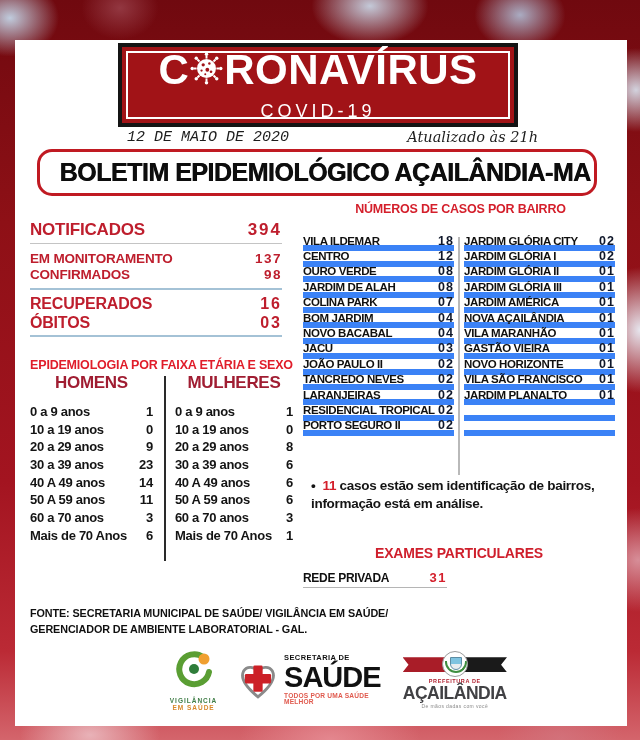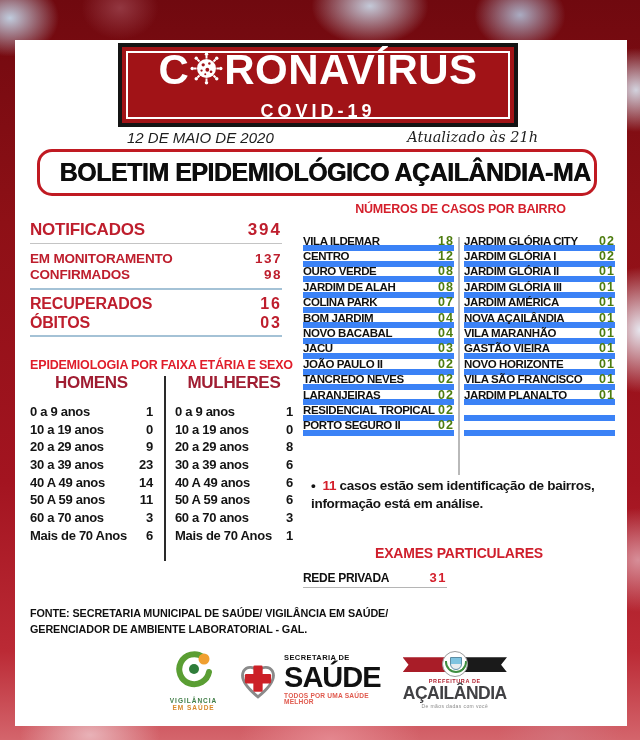--- a/index.html
+++ b/index.html
@@ -20,23 +20,23 @@
       radial-gradient(90px 60px at 560px 738px, rgba(210,120,130,0.65), rgba(210,120,130,0) 70%),
       linear-gradient(180deg, #70090f 0%, #8e1016 30%, #a31420 65%, #bb2a35 88%, #d4656c 100%);
   }
   .card { position:absolute; left:15px; top:40px; width:612px; height:686px; background:#fff; }
 
   
   .banner { position:absolute; left:103px; top:3px; width:400px; height:84px; background:#a11317; border:4px solid #141414; }
   .banner-inner { position:absolute; inset:4px; border:2px solid #fff; display:flex; flex-direction:column; align-items:center; justify-content:center; }
   .banner-title { color:#fff; font-size:42px; font-weight:bold; line-height:1; display:flex; align-items:center; letter-spacing:0.5px; }
   .banner-title svg { margin:0 1px 2px 1px; }
-  .banner-sub { color:#fff; font-size:18px; font-weight:bold; letter-spacing:4px; margin-top:10px; }
-
-  .date-left { position:absolute; left:112px; top:89px; font-family:Liberation Sans, sans-serif; font-style:italic; font-size:15px; color:#1d1d1d; }
+  .banner-sub { color:#fff; font-size:18px; font-weight:normal; letter-spacing:4px; margin-top:10px; }
+
+  .date-left { position:absolute; left:112px; top:89px; font-family:Liberation Mono, monospace; font-style:italic; font-size:15px; color:#1d1d1d; }
   .date-right { position:absolute; right:89px; top:89px; font-family:"DejaVu Serif", serif; font-style:italic; font-size:14.5px; color:#1d1d1d; }
 
   .boletim { position:absolute; left:22px; top:109px; width:560px; height:47px; border:3px solid #c01a22; border-radius:15px; display:flex; align-items:center; justify-content:center; background:#fff; }
   .boletim span { font-size:25px; font-weight:bold; color:#0d0d0d; letter-spacing:-0.5px; text-shadow:0.6px 0 #0d0d0d;margin-left:16px; }
 
   .bairros-title { position:absolute; left:288px; top:162px; width:315px; text-align:center; font-size:12.5px; font-weight:bold; color:#d41f2b; letter-spacing:-0.2px; }
 
   
   .summary { position:absolute; left:15px; top:178px; width:252px; }
   .sum-row { display:flex; justify-content:space-between; align-items:center; }
@@ -59,21 +59,21 @@
   .age-row { display:flex; justify-content:space-between; align-items:center; height:17.7px; font-size:13px; font-weight:bold; color:#141414; letter-spacing:-0.3px; white-space:nowrap; }
   .age-divider { position:absolute; left:134px; top:2px; height:185px; width:2px; background:#2a2a2a; }
 
   
   .bairro-col { position:absolute; top:196px; width:151px; }
   .bairro-col.left { left:288px; }
   .bairro-col.right { left:449px; }
   .bairro-divider { position:absolute; left:443px; top:197px; height:238px; width:1.5px; background:#b9b9b9; }
   .bairro-row { display:flex; justify-content:space-between; align-items:center; height:15.4px; border-bottom:6px solid #3b82f6; white-space:nowrap; }
   .bairro-name { font-size:11.5px; font-weight:bold; color:#101010; letter-spacing:-0.4px; }
-  .bairro-num { font-size:12.5px; font-weight:bold; color:#4d7c0f; letter-spacing:1px; }
+  .bairro-num { font-size:12.5px; font-weight:bold; color:#0f172a; letter-spacing:1px; }
 
   .note { position:absolute; left:296px; top:437px; width:318px; font-size:13.5px; font-weight:bold; color:#141414; line-height:1.3; letter-spacing:-0.3px; }
   .note .bullet { margin-right:7px; }
   .note .red { color:#d41f2b; }
   .note .txt-block { display:inline; }
 
   .exames-title { position:absolute; left:288px; top:505px; width:312px; text-align:center; font-size:14px; font-weight:bold; color:#cf1f2c; letter-spacing:-0.2px; }
   .rede-row { position:absolute; left:288px; top:528px; width:144px; height:20px; display:flex; justify-content:space-between; align-items:center; border-bottom:1.5px solid #b5b5b5; }
   .rede-label { font-size:12px; font-weight:bold; color:#101010; letter-spacing:-0.3px; }
   .rede-num { font-size:13px; font-weight:bold; color:#d41f2b; letter-spacing:1.5px; }

